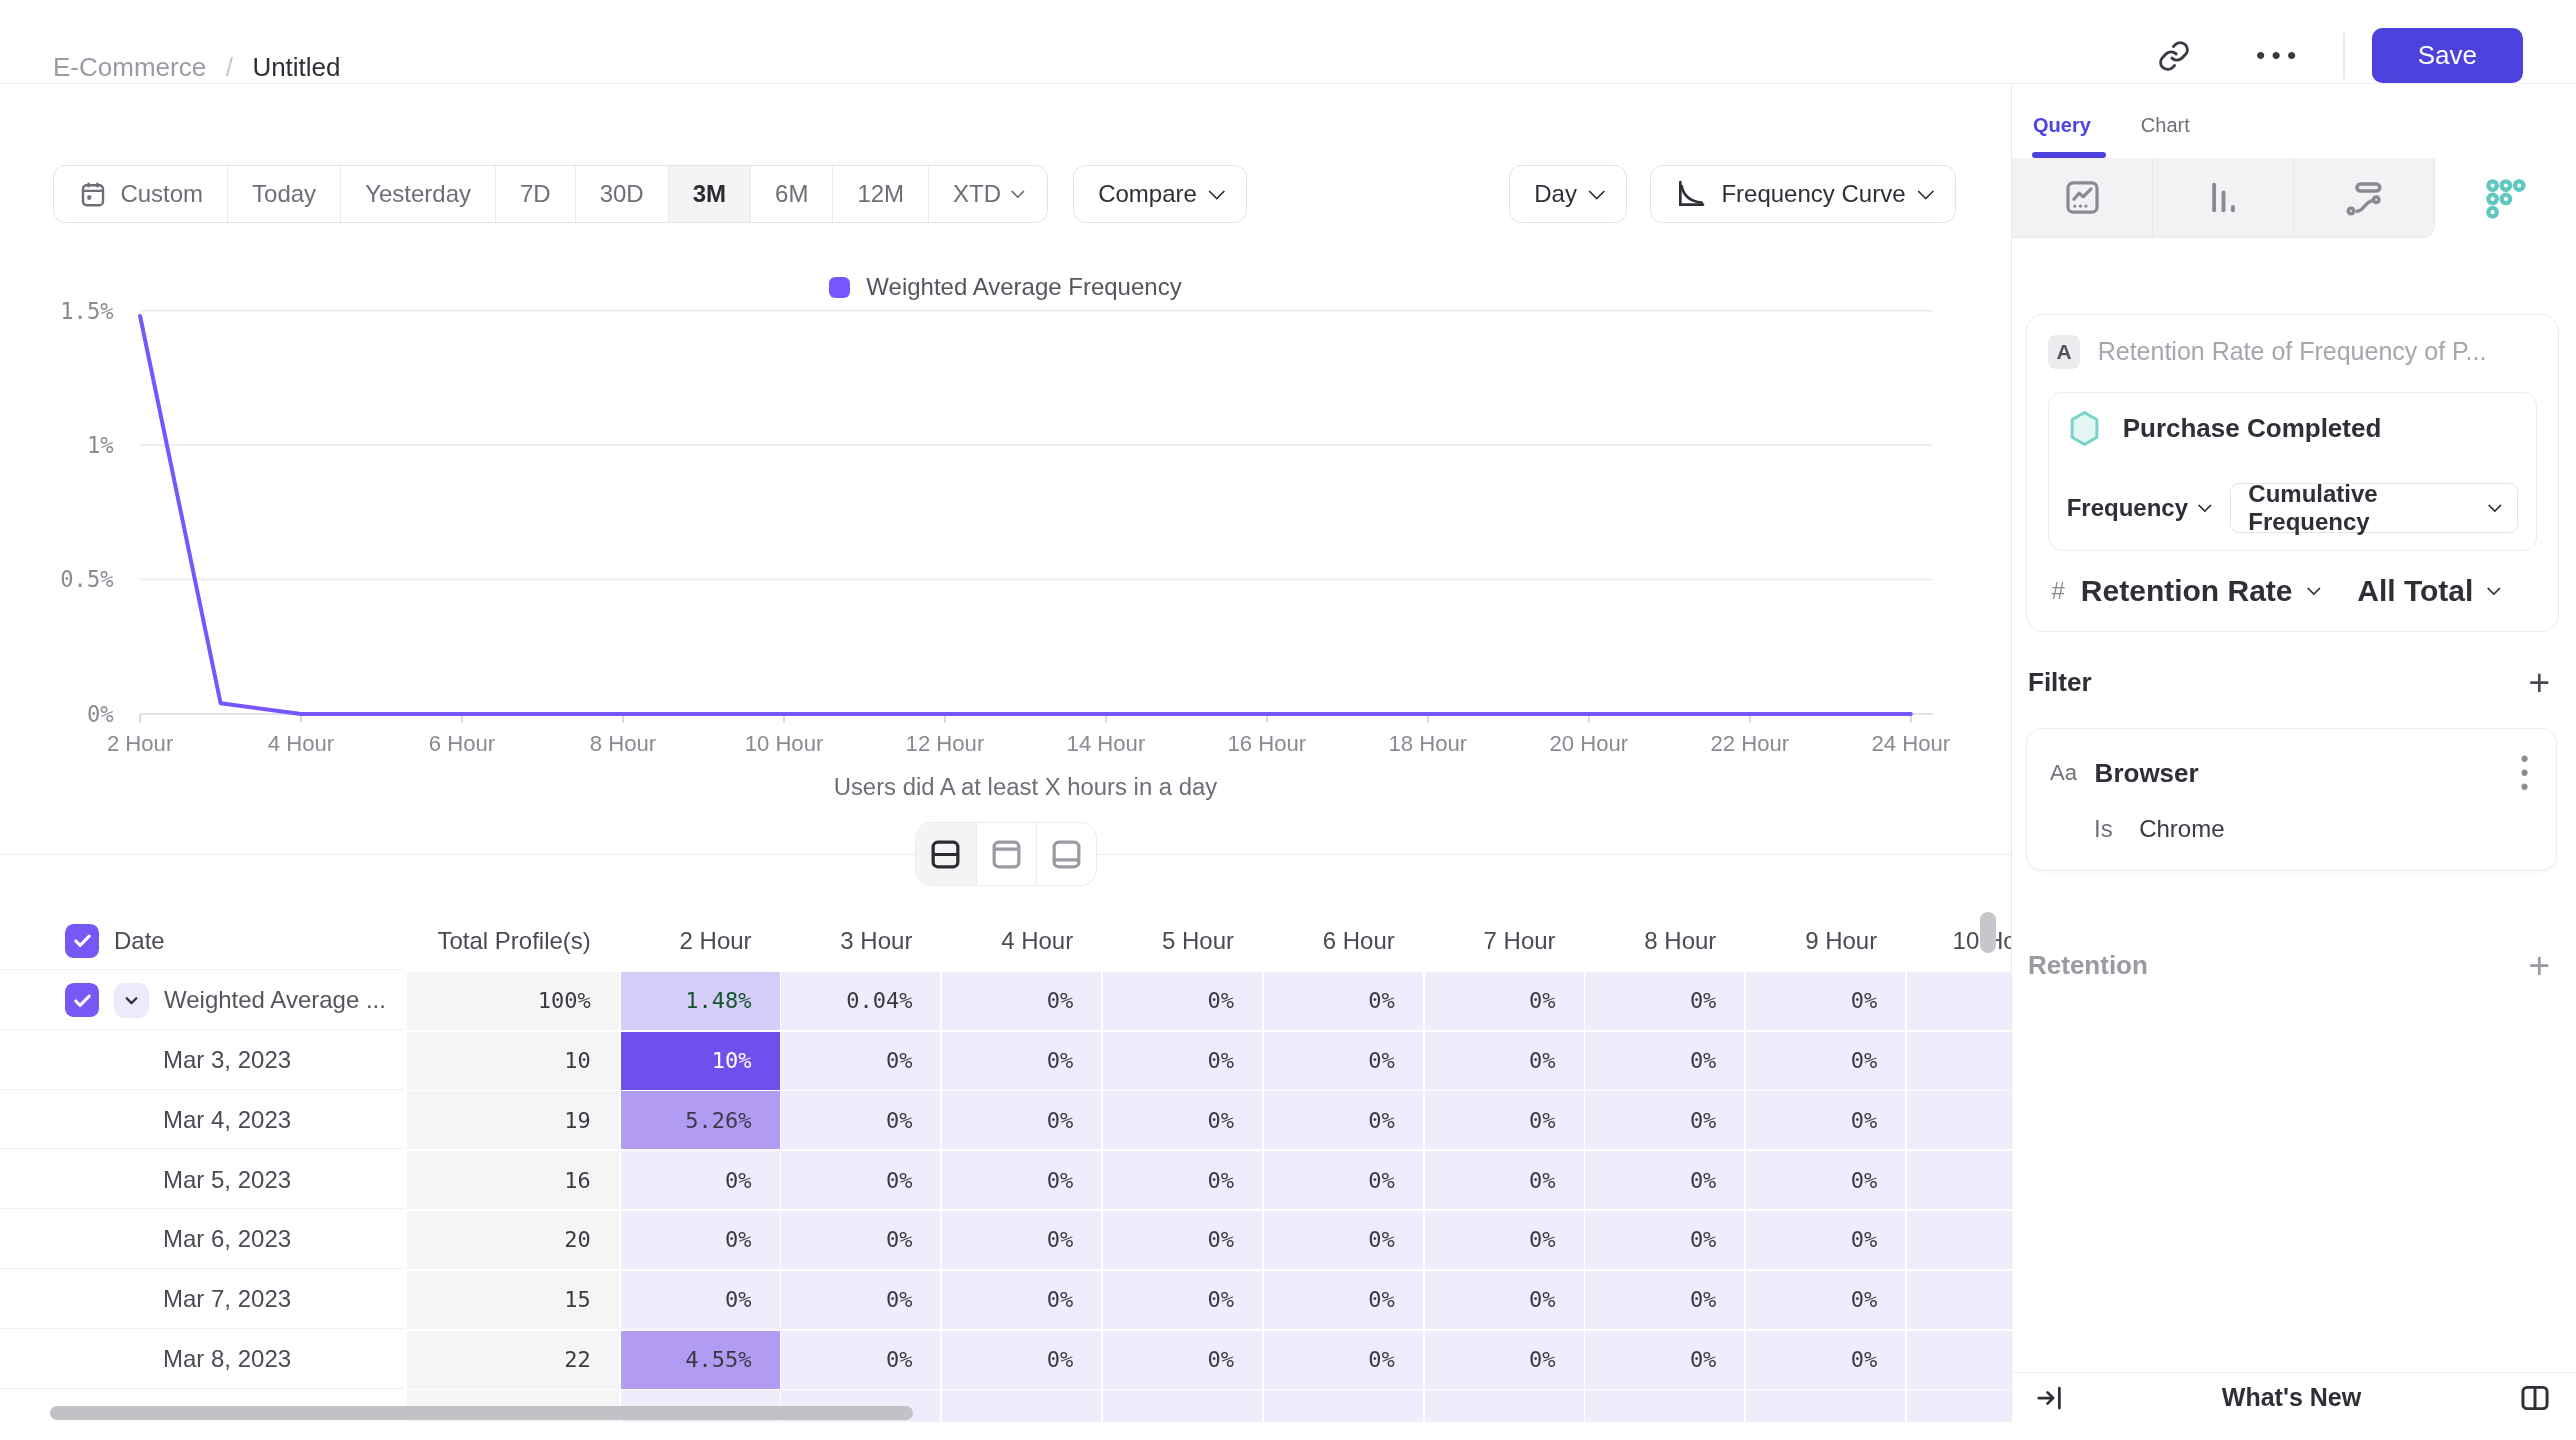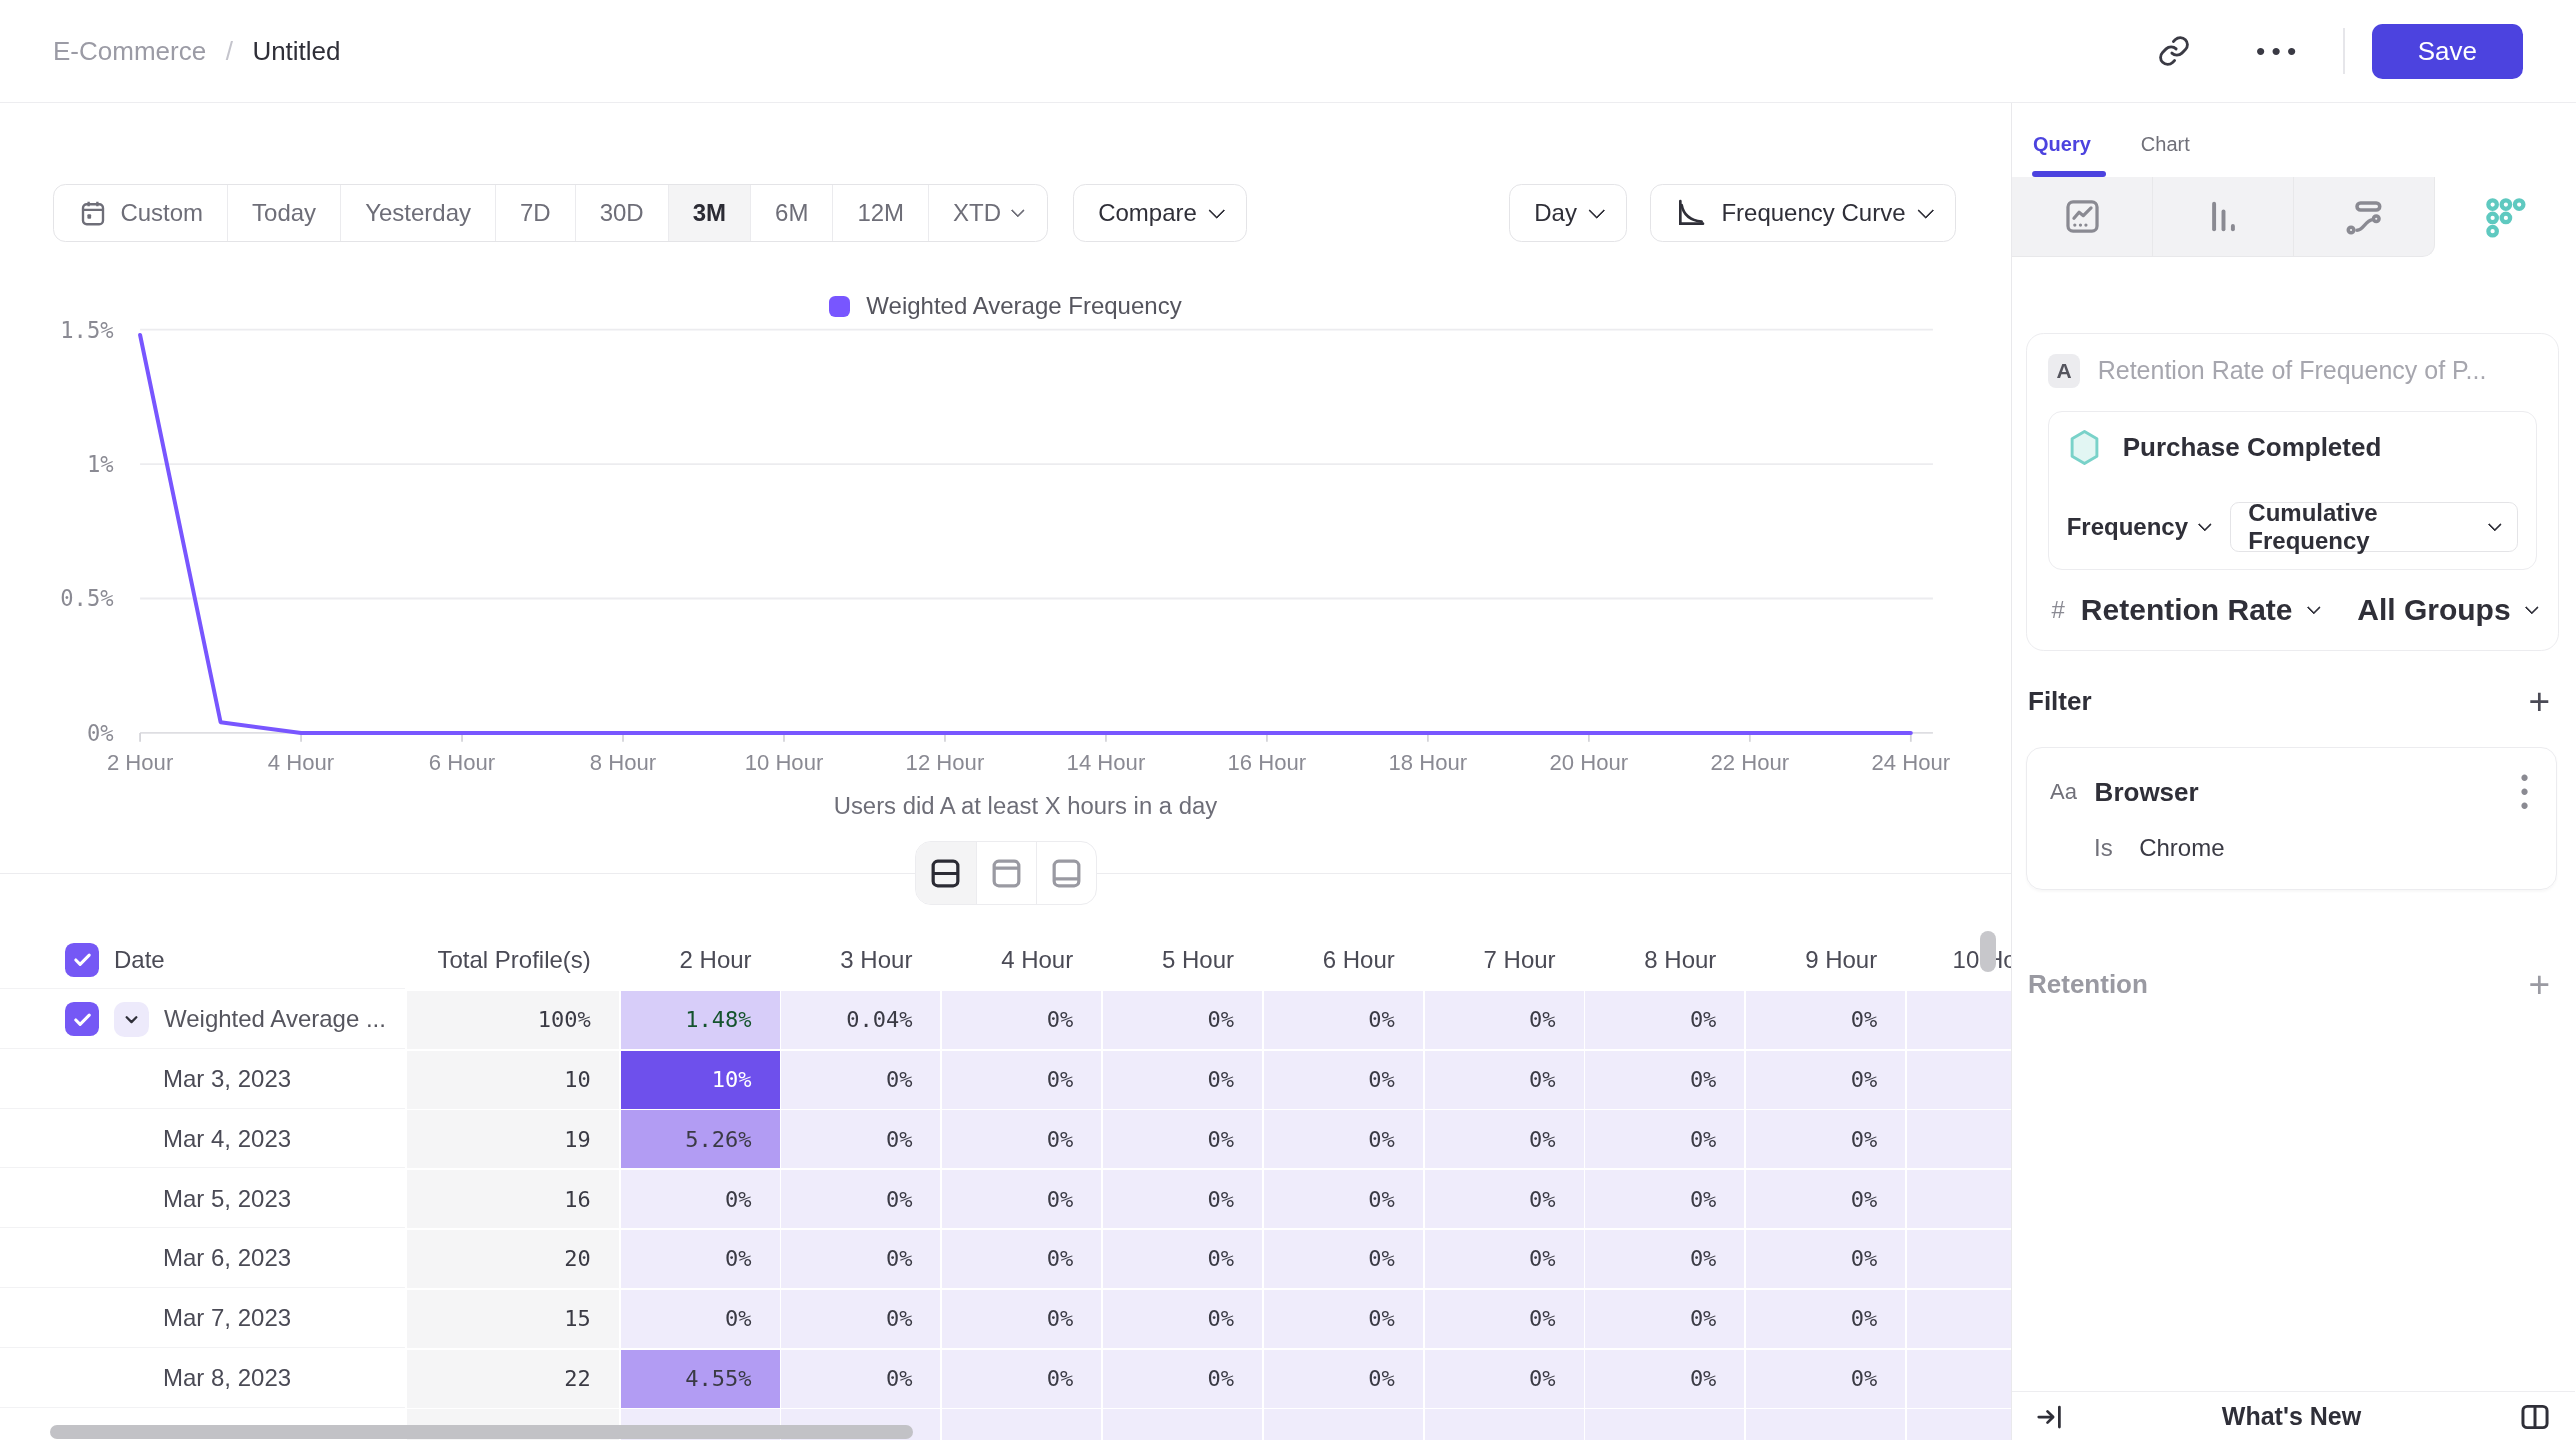--- a/index.html
+++ b/index.html
@@ -1,21 +1,21 @@
 <!DOCTYPE html>
 <html style="font-size:14px"><head>
 <meta charset="utf-8">
 <style>
   * { box-sizing: border-box; margin: 0; padding: 0; }
   html,body { width:2576px; height:1440px; overflow:hidden; background:#fff;
     font-family:"Liberation Sans", sans-serif; color:#32323c; }
   svg { display:block; }
 
   
-  .hdr { height:103px; display:flex; align-items:center; padding:0 53px;
+  .hdr { height:84px; display:flex; align-items:flex-end; padding:0 53px;
          border-bottom:1.8px solid #ededf0; }
   .crumb { display:flex; align-items:center; gap:19.5px; font-size:26px; }
   .crumb-root { color:#9b9ba5; cursor:pointer; }
   .crumb-sep { color:#c4c4cc; }
   .crumb-cur { color:#2f2f38; font-weight:500; }
   .hdr-actions { margin-left:auto; display:flex; align-items:center; }
   .icon-btn { color:#3a3a44; display:flex; align-items:center; justify-content:center; }
   .dots { font-size:26.5px; letter-spacing:6.2px; color:#3a3a44; margin-left:65px; }
   .divider-v { width:1.8px; height:46px; background:#e6e6ea; margin:0 26.5px 0 41px; }
   .btn-save { background:#4c43df; color:#fff; font-size:26px; font-weight:500;
@@ -691,21 +691,21 @@
             <span>Cumulative Frequency</span>
             <span class="chev sm"></span>
           </span>
         </div>
       </div>
       <div class="mrow">
         <span class="hashmark">#</span>
         <span class="mlabel">Retention Rate</span>
         <span class="chev sm"></span>
         <span class="gap26"></span>
-        <span class="mlabel">All Groups</span>
+        <span class="mlabel">All Total</span>
         <span class="chev sm"></span>
       </div>
     </div>
 
     <div class="sechead">
       <span class="t">Filter</span>
       <span class="plus">+</span>
     </div>
     <div class="fcard">
       <div class="frow1">

